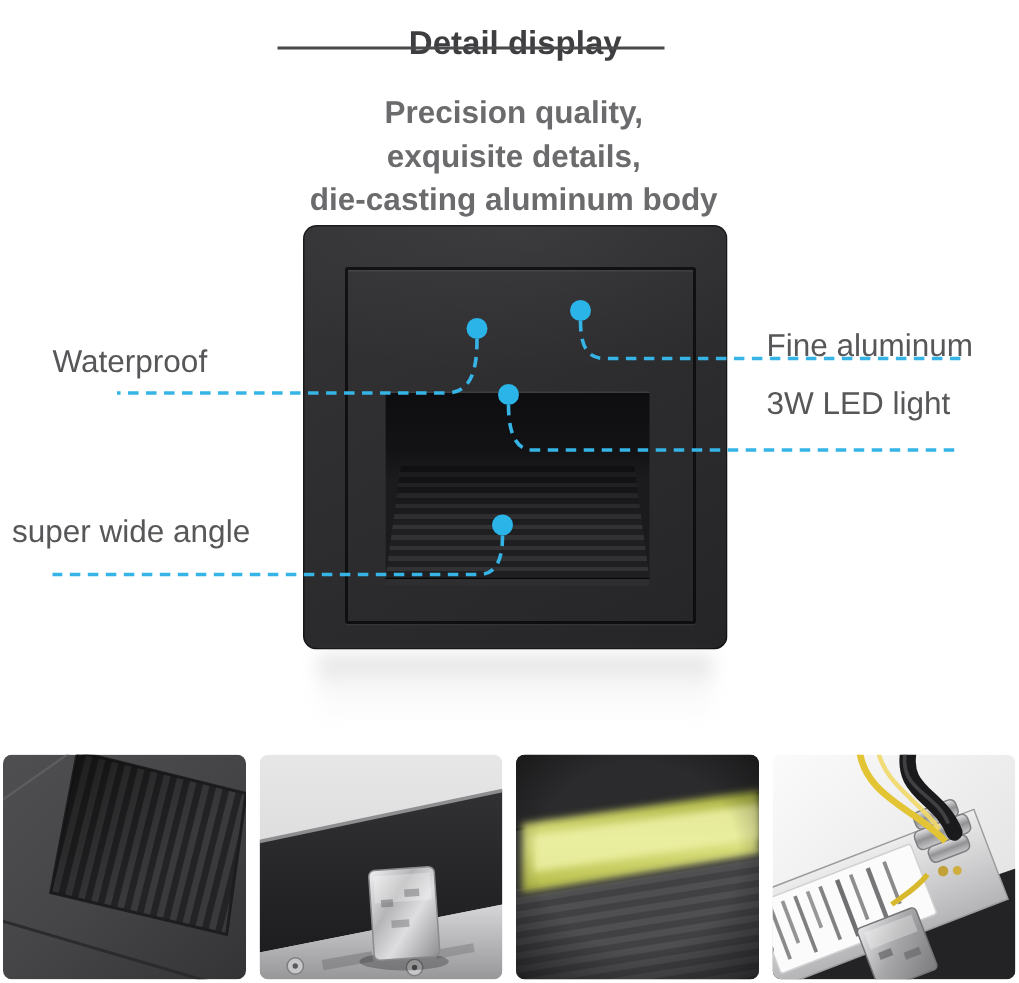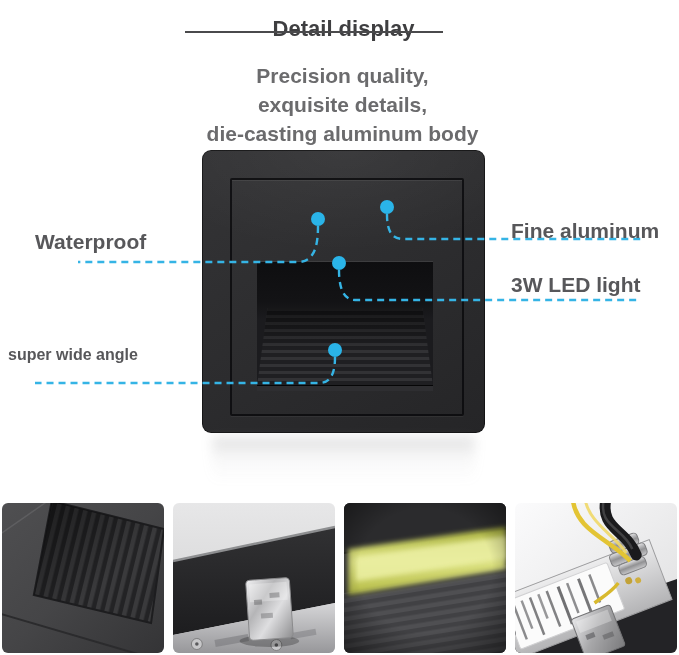--- a/index.html
+++ b/index.html
@@ -49,28 +49,28 @@
     position:absolute; left:0; bottom:0; width:176px; height:5px;
     background:#2e2e31; border-top:1px solid #060607;
   }
   .reflection {
     position:absolute; left:212px; top:437px; width:263px; height:46px;
     background:linear-gradient(180deg, rgba(110,110,114,0.40), rgba(170,170,172,0.15) 45%, rgba(255,255,255,0));
     filter:blur(6px); opacity:.55;
   }
 
   
-  .lbl { position:absolute; font-weight:bold; color:#57575a;text-align:right; }
+  .lbl { position:absolute; font-weight:normal; color:#57575a;text-align:right; }
   .lbl span { display:block; }
   .lbl-waterproof { left:35px; top:228px; font-size:21px; line-height:28px; }
   .lbl-fine      { left:511px; top:219px; font-size:21px; line-height:24px; }
-  .lbl-led       { left:511px; top:268px; font-size:21px; line-height:33px; }
+  .lbl-led       { left:511px; top:253px; font-size:21px; line-height:33px; }
   .lbl-angle     { left:8px;  top:341px; }
   .lbl-angle .big   { font-size:37px; line-height:38px; }
-  .lbl-angle .small { font-size:16px; line-height:27px; }
+  .lbl-angle .small { font-size:21px; line-height:27px; }
 
   svg.leaders { position:absolute; left:0; top:0; pointer-events:none; }
 
   
   .thumbs { position:absolute; left:2px; top:503px; display:flex; gap:9px; }
   .thumb { width:162px; height:150px; border-radius:6px; overflow:hidden; margin:0; flex:none; }
   .thumb svg { display:block; width:100%; height:100%; }
 </style>
 </head>
 <body>

